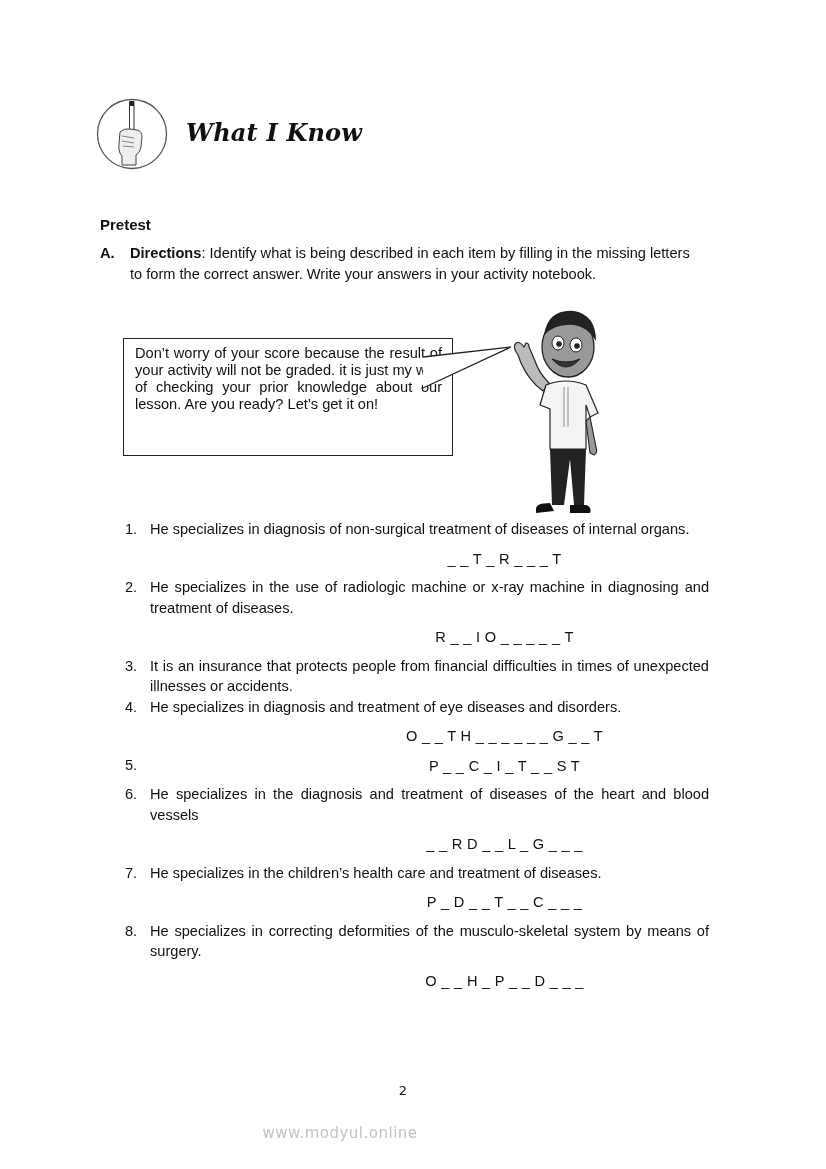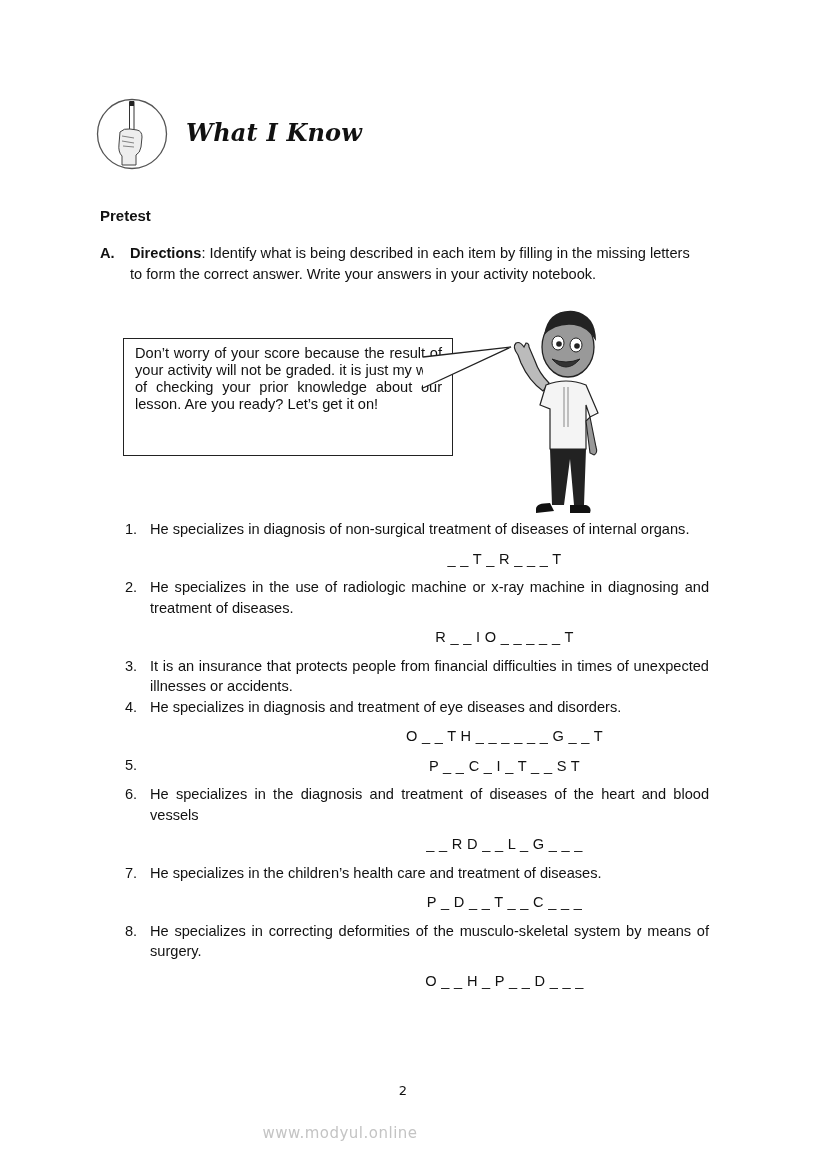--- a/index.html
+++ b/index.html
@@ -6,21 +6,21 @@
     body {
       width: 826px; height: 1169px; position: relative; overflow: hidden;
       font-family: "Liberation Sans", sans-serif; color: #111111;
     }
     .abs { position: absolute; }
     .header-icon { left: 96px; top: 98px; width: 72px; height: 72px; }
     .header-title {
       left: 186px; top: 118px; font-family: "DejaVu Serif", serif;
       font-weight: bold; font-style: italic; font-size: 24px; letter-spacing: 0.2px;
     }
-    .section-title { left: 100px; top: 207px; font-weight: bold; font-size: 15px; }
+    .section-title { left: 100px; top: 216px; font-weight: bold; font-size: 15px; }
     .directions { left: 100px; top: 243px; width: 600px; font-size: 14.6px; line-height: 20.5px; }
     .directions .letter { position: absolute; left: 0; top: 0; font-weight: bold; }
     .directions .body { margin-left: 30px; }
     .directions .kw { font-weight: bold; }
     .bubble {
       left: 123px; top: 338px; width: 330px; height: 118px;
       border: 1.3px solid #222; box-sizing: border-box;
       padding: 6px 10px 0 11px; font-size: 14.6px; line-height: 17px;
       text-align: justify; background: #fff;
     }

